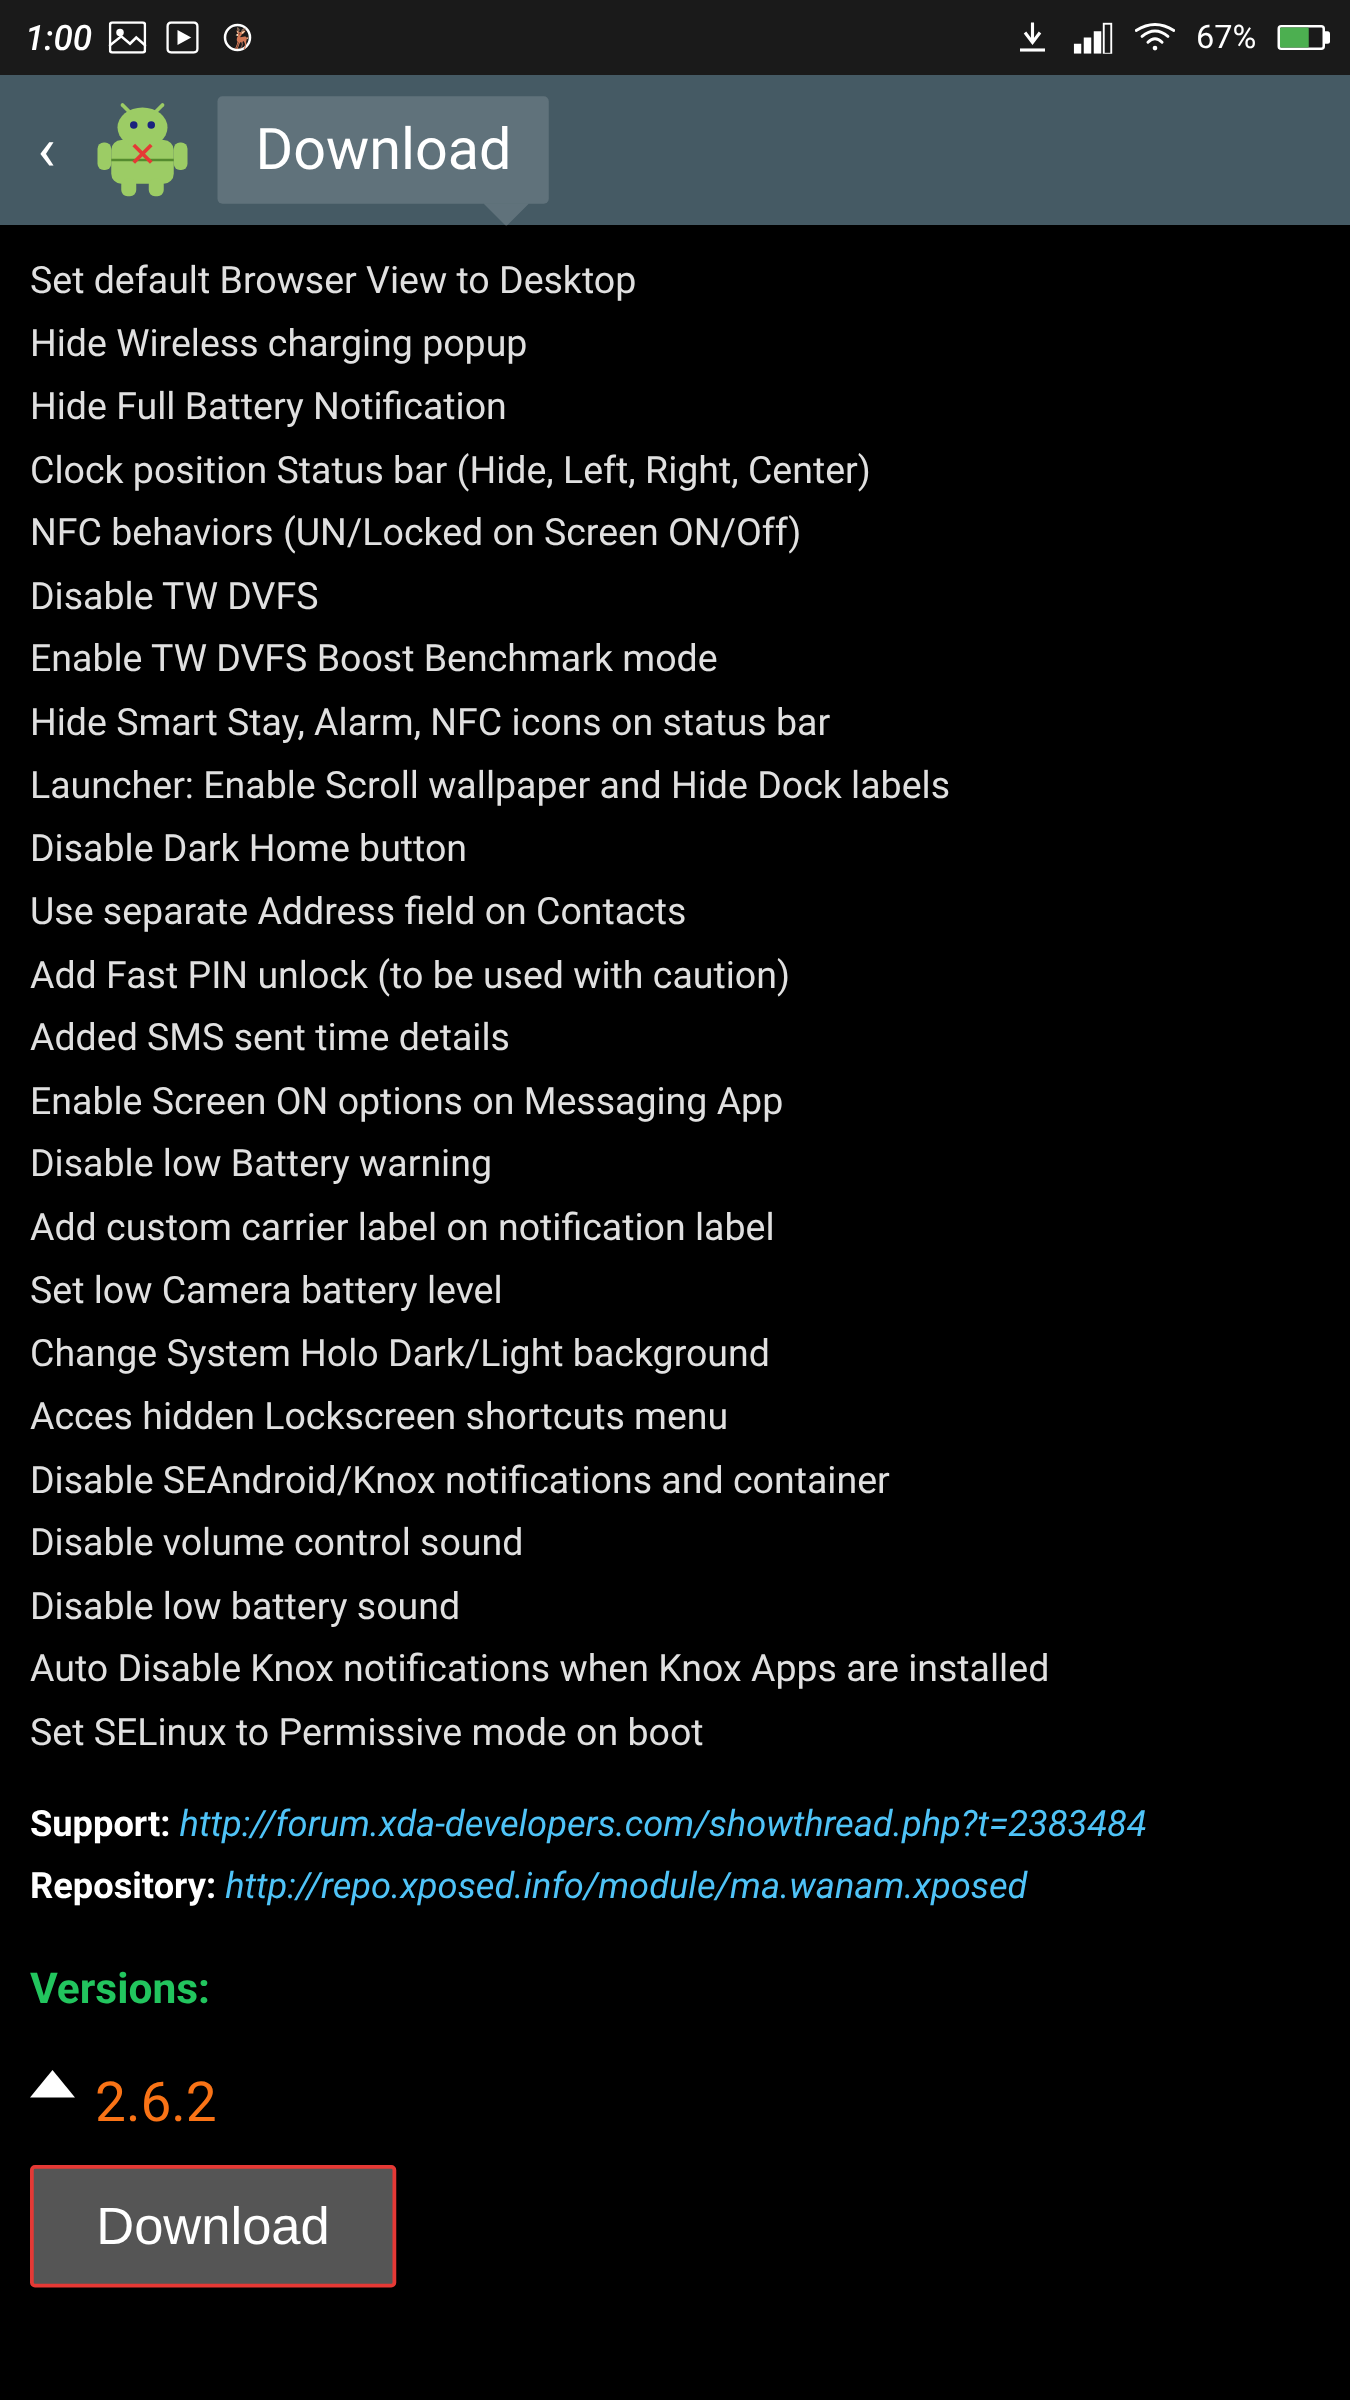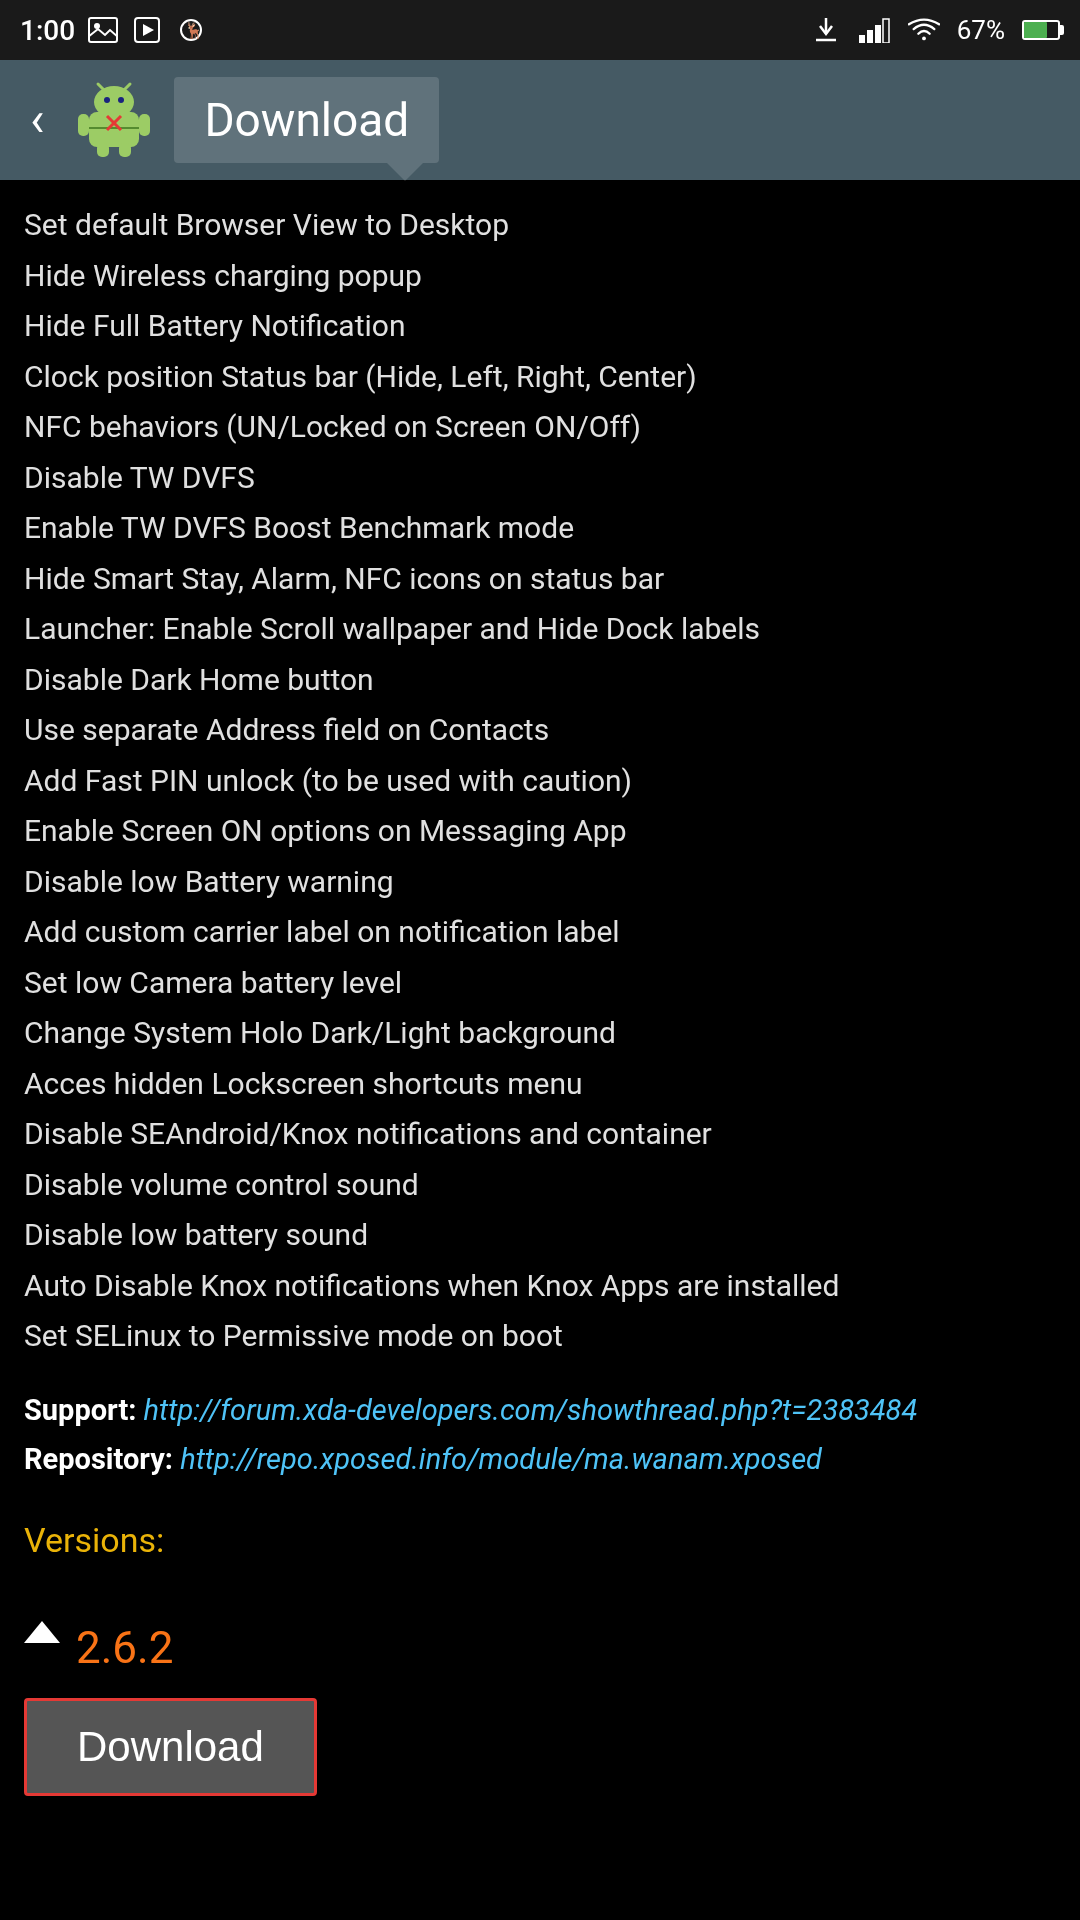--- a/index.html
+++ b/index.html
@@ -25,20 +25,21 @@
       padding: 0 20px;
     }
 
     .status-left {
       display: flex;
       align-items: center;
       gap: 12px;
       color: #fff;
       font-size: 28px;
       font-weight: 500;
+      font-style: italic;
     }
 
     .status-icon {
       width: 32px;
       height: 32px;
       display: inline-flex;
       align-items: center;
       justify-content: center;
     }
 
@@ -161,23 +162,23 @@
       text-decoration: none;
       font-style: italic;
     }
 
     .versions-section {
       margin-top: 30px;
     }
 
     .versions-title {
       font-size: 34px;
-      font-weight: normal;
-      color: #eab308;
-      margin-bottom: 16px;
+      font-weight: bold;
+      color: #22c55e;
+      margin-bottom: 0;
     }
 
     .version-item {
       display: flex;
       align-items: center;
       gap: 16px;
       margin-bottom: 16px;
     }
 
     .version-arrow {
@@ -320,20 +321,21 @@
     <li>Hide Full Battery Notification</li>
     <li>Clock position Status bar (Hide, Left, Right, Center)</li>
     <li>NFC behaviors (UN/Locked on Screen ON/Off)</li>
     <li>Disable TW DVFS</li>
     <li>Enable TW DVFS Boost Benchmark mode</li>
     <li>Hide Smart Stay, Alarm, NFC icons on status bar</li>
     <li>Launcher: Enable Scroll wallpaper and Hide Dock labels</li>
     <li>Disable Dark Home button</li>
     <li>Use separate Address field on Contacts</li>
     <li>Add Fast PIN unlock (to be used with caution)</li>
+    <li>Added SMS sent time details</li>
     <li>Enable Screen ON options on Messaging App</li>
     <li>Disable low Battery warning</li>
     <li>Add custom carrier label on notification label</li>
     <li>Set low Camera battery level</li>
     <li>Change System Holo Dark/Light background</li>
     <li>Acces hidden Lockscreen shortcuts menu</li>
     <li>Disable SEAndroid/Knox notifications and container</li>
     <li>Disable volume control sound</li>
     <li>Disable low battery sound</li>
     <li>Auto Disable Knox notifications when Knox Apps are installed</li>

